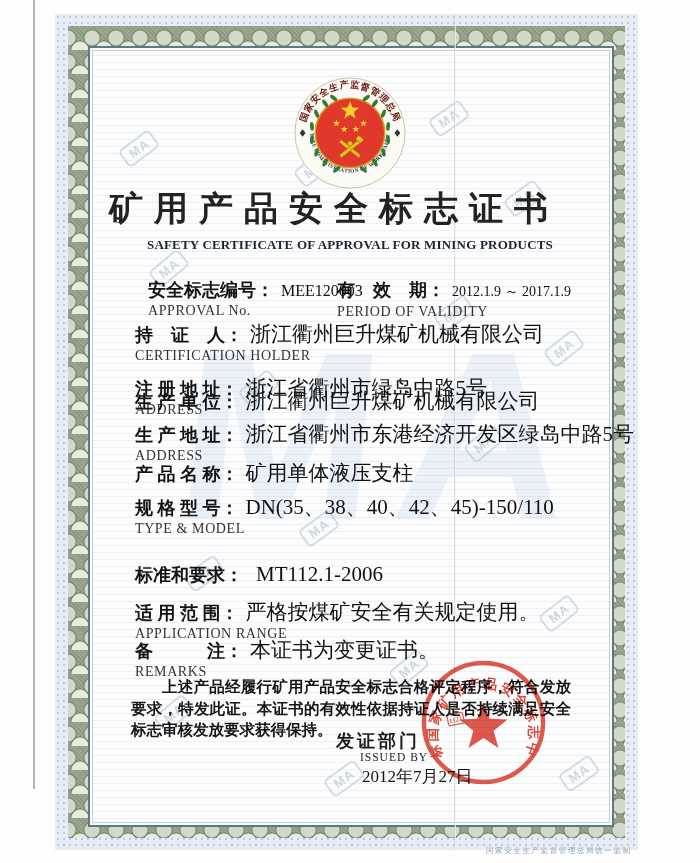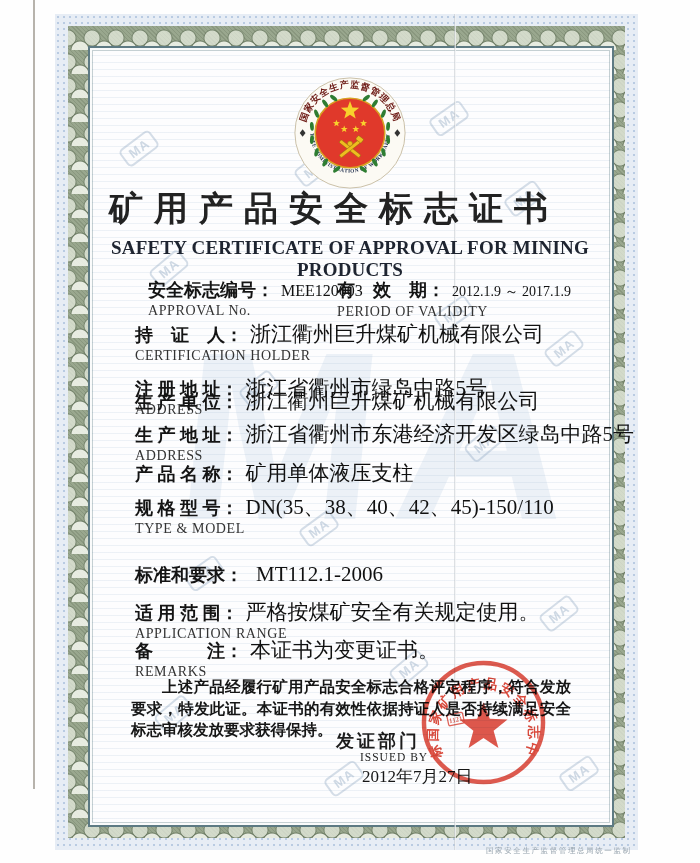--- a/index.html
+++ b/index.html
@@ -43,21 +43,21 @@
   .wm-layer{position:absolute;left:90px;top:48px;width:518px;height:773px;overflow:hidden;pointer-events:none;}
   .wm-big{position:absolute;font-family:"Liberation Sans","DejaVu Sans",sans-serif;font-weight:bold;
     color:rgba(172,193,218,.20);letter-spacing:18px;transform:skewX(-6deg);}
   .wm-badge{position:absolute;border:2px solid rgba(150,172,198,.40);border-radius:5px;
     color:rgba(150,172,198,.45);font-family:"Liberation Sans","DejaVu Sans",sans-serif;
     font-weight:bold;font-size:13px;padding:1px 6px;letter-spacing:1px;}
   
   .abs{position:absolute;}
   .title-zh{left:88px;top:186px;width:481px;text-align:center;font-size:34px;font-weight:bold;
     letter-spacing:11px;text-indent:11px;color:#222;}
-  .title-en{left:88px;top:237px;width:524px;text-align:center;font-size:19px;font-weight:bold;
+  .title-en{left:88px;top:237px;width:524px;text-align:center;font-size:13px;font-weight:bold;
     letter-spacing:.2px;color:#1e2430;}
   .lab{font-weight:bold;font-size:18px;color:#141414;white-space:pre;}
   .val{font-size:21px;color:#111;margin-left:7px;white-space:pre;}
   .sub{font-size:14px;letter-spacing:.6px;color:#333;margin-top:-1px;font-weight:normal;}
   .frow{position:absolute;left:135px;line-height:21px;}
   .tworow{position:absolute;line-height:21px;}
   .stmt{left:131px;top:676px;width:440px;font-size:15.5px;font-weight:bold;line-height:21.5px;
     text-indent:2em;text-align:justify;color:#161616;}
   .issued-zh{left:336px;top:729px;font-size:18px;font-weight:bold;letter-spacing:3px;}
   .issued-en{left:344px;top:751px;font-size:11.5px;letter-spacing:1px;color:#222;margin-left:16px;}

